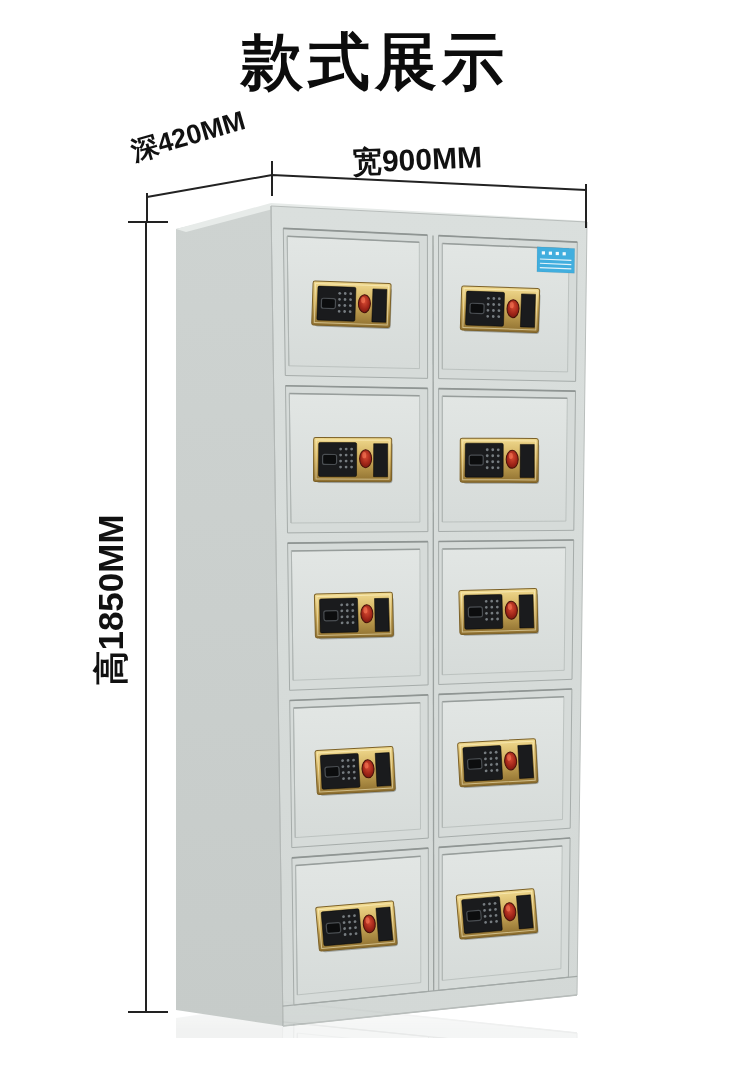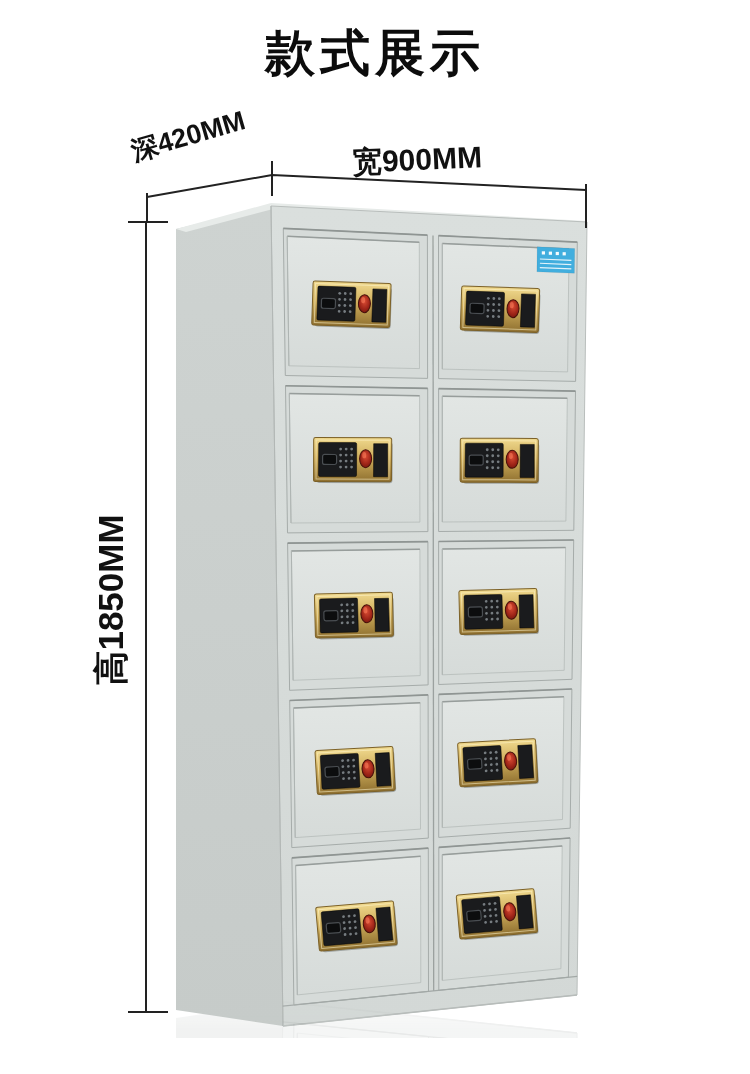--- a/index.html
+++ b/index.html
@@ -2,21 +2,21 @@
 <html><head>
 <meta charset="utf-8">
 <style>
   html,body{margin:0;padding:0;background:#ffffff;}
   body{
     width:750px;height:1074px;position:relative;overflow:hidden;
     font-family:"Liberation Sans","DejaVu Sans",sans-serif;
   }
   .page-title{
     position:absolute;left:0;top:20px;width:750px;
-    text-align:center;font-size:50px;font-weight:900;color:#0c0c0c;
+    text-align:center;font-size:62px;font-weight:900;color:#0c0c0c;
     letter-spacing:5px;z-index:3;
   }
   .dim-label{
     position:absolute;font-weight:700;color:#111;white-space:nowrap;z-index:3;
   }
   .dim-depth{left:132px;top:134px;font-size:27px;transform:rotate(-16deg);transform-origin:left center;}
   .dim-width{left:352px;top:140px;font-size:30px;transform:rotate(-2.5deg);}
   .dim-height{left:111px;top:600px;font-size:35px;transform:translate(-50%,-50%) rotate(-90deg);}
   #cabinet-svg{position:absolute;left:0;top:0;z-index:1;}
 </style>

